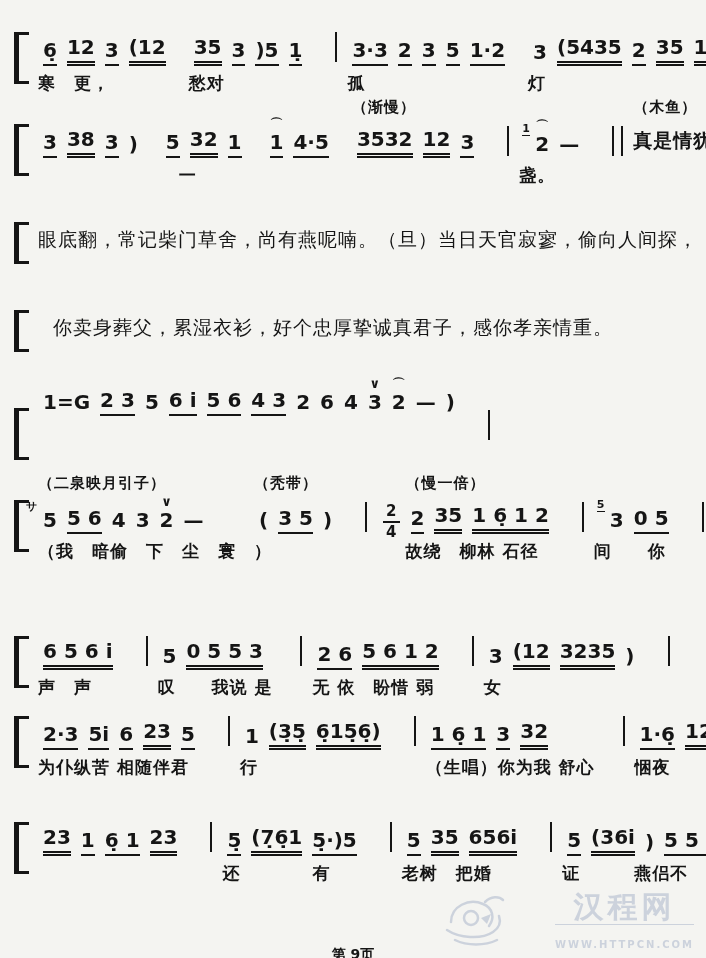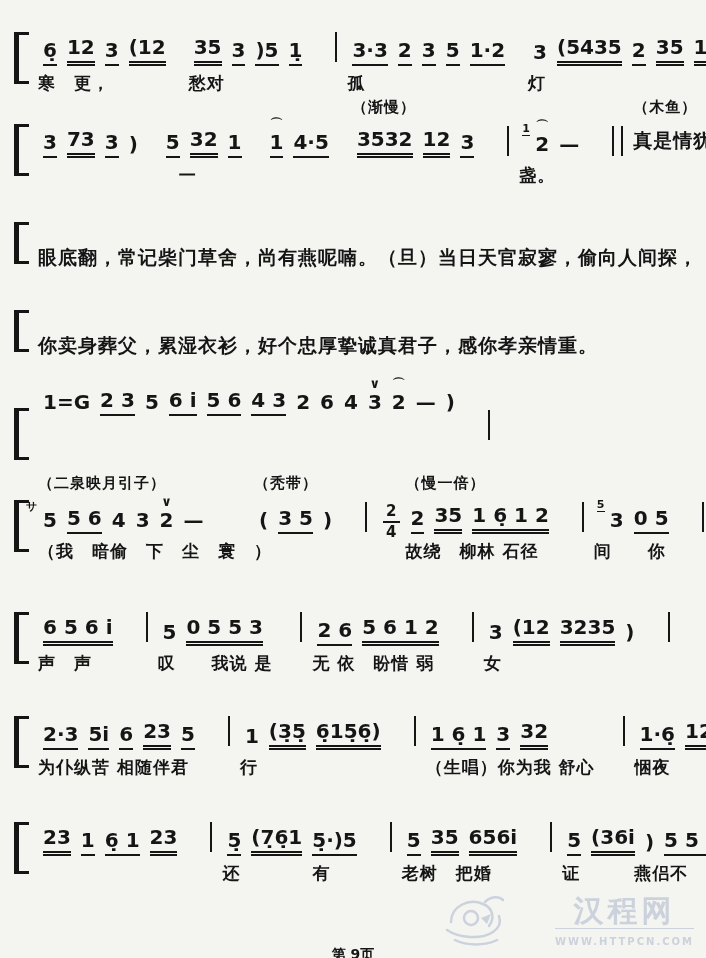--- a/index.html
+++ b/index.html
@@ -21,26 +21,26 @@
   .top{position:absolute;top:-15px;left:50%;transform:translateX(-50%);font-size:13px;line-height:1;border:none;}
   .pre{position:absolute;top:-11px;left:-13px;font-size:11px;border-bottom:1px solid #151515;padding-bottom:1px;}
   .bar{display:inline-block;width:2px;height:30px;background:#151515;margin:0 10px;}
   .bar.dbl{width:7px;background:none;border-left:2px solid #151515;border-right:2px solid #151515;}
   .ts{display:inline-flex;flex-direction:column;align-items:center;font-weight:700;font-size:15px;
       line-height:1;margin:0 6px;}
   .ts .n{border-bottom:2px solid #151515;padding:0 3px 2px;}
   .ts .d{padding-top:2px;}
   .cntext{font-size:19px;font-weight:700;letter-spacing:1px;align-self:center;}
   .lyr{height:22px;font-size:17px;font-weight:700;margin-top:6px;letter-spacing:1px;}
-  .textline{font-size:19px;font-weight:700;letter-spacing:1px;margin-top:23px;}
+  .textline{font-size:19px;font-weight:400;letter-spacing:1px;margin-top:5px;}
   .footer{position:absolute;left:0;right:0;bottom:-6px;text-align:center;font-size:14px;font-weight:700;}
   .wm{position:absolute;right:12px;bottom:6px;display:flex;align-items:center;color:#ccd2dc;gap:36px;}
   .wmtxt{display:flex;flex-direction:column;align-items:center;margin-left:6px;}
   .wmbrand{font-size:30px;font-weight:700;letter-spacing:4px;line-height:1.1;}
-  .wmurl{font-size:10px;font-weight:700;letter-spacing:2px;border-top:1px solid #ccd2dc;padding-top:7px;margin-top:1px;}
+  .wmurl{font-size:10px;font-weight:700;letter-spacing:2px;border-top:1px solid #ccd2dc;padding-top:14px;margin-top:1px;}
 </style>
 </head>
 <body>
 
 <div class="page">
   <div id="score">
       <div class="system" style="top: 32px;">
         <span class="bracket"></span>
         <div class="cell">
           <div class="noterow">
@@ -81,21 +81,21 @@
           </div>
           <div class="lyr">灯</div>
         </div>
       </div>
       <div class="system" style="top: 98px;">
         <span class="bracket" style="margin-top: 26px;"></span>
         <div class="cell">
           <div class="ann"></div>
           <div class="noterow">
             <span class="tk u1">3</span>
-            <span class="tk u2">73</span>
+            <span class="tk u2">38</span>
             <span class="tk u1">3</span>
             <span class="tk u0">)</span>
           </div>
         </div>
         <div class="cell">
           <div class="ann"></div>
           <div class="noterow">
             <span class="tk u1">5</span>
             <span class="tk u2">32</span>
             <span class="tk u1">1</span>
@@ -131,21 +131,21 @@
           <div class="ann">（木鱼）</div>
           <div class="noterow">
             <span class="cntext">真是情犹在，</span>
           </div>
         </div>
       </div>
       <div class="system" style="top: 222px;">
         <span class="bracket short"></span>
         <div class="textline">眼底翻，常记柴门草舍，尚有燕呢喃。（旦）当日天官寂寥，偷向人间探，</div>
       </div>
-      <div class="system" style="top: 310px;">
+      <div class="system" style="top: 310px; gap: 15px;">
         <span class="bracket short"></span>
         <div class="textline">你卖身葬父，累湿衣衫，好个忠厚挚诚真君子，感你孝亲情重。</div>
       </div>
       <div class="system" style="top: 382px;">
         <span class="bracket" style="margin-top: 26px;"></span>
         <div class="cell">
           <div class="noterow">
             <span class="tk u0">1=G</span>
             <span class="tk u1">2 3</span>
             <span class="tk u0">5</span>
@@ -206,21 +206,21 @@
         <div class="cell">
           <div class="ann"></div>
           <div class="noterow">
             <span class="tk u0" style="margin-left: 16px;">3<span class="pre">5</span></span>
             <span class="tk u1">0 5</span>
           </div>
           <div class="lyr">间　　你</div>
         </div>
         <span class="bar" style="margin-top: 28px;"></span>
       </div>
-      <div class="system" style="top: 612px;">
+      <div class="system" style="top: 636px;">
         <span class="bracket"></span>
         <div class="cell">
           <div class="noterow">
             <span class="tk u2">6 5 6 i</span>
           </div>
           <div class="lyr">声　声</div>
         </div>
         <span class="bar"></span>
         <div class="cell">
           <div class="noterow">

